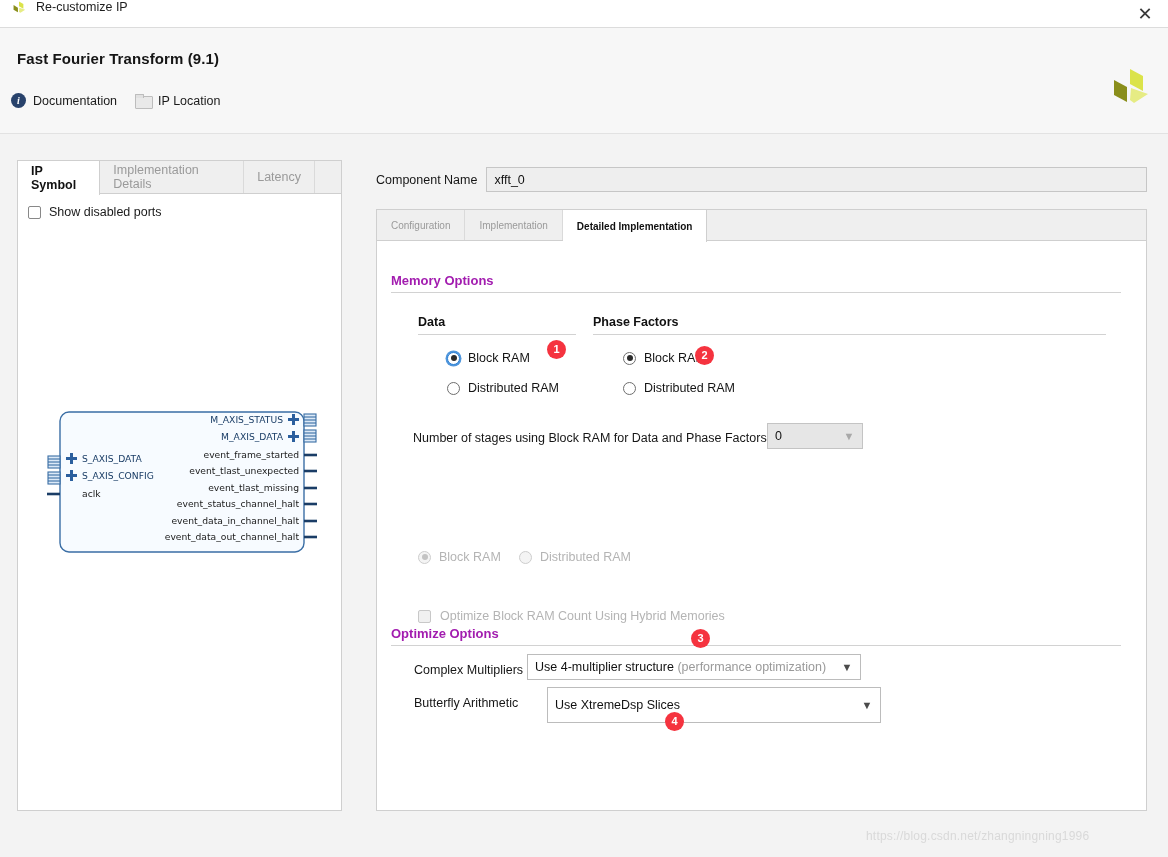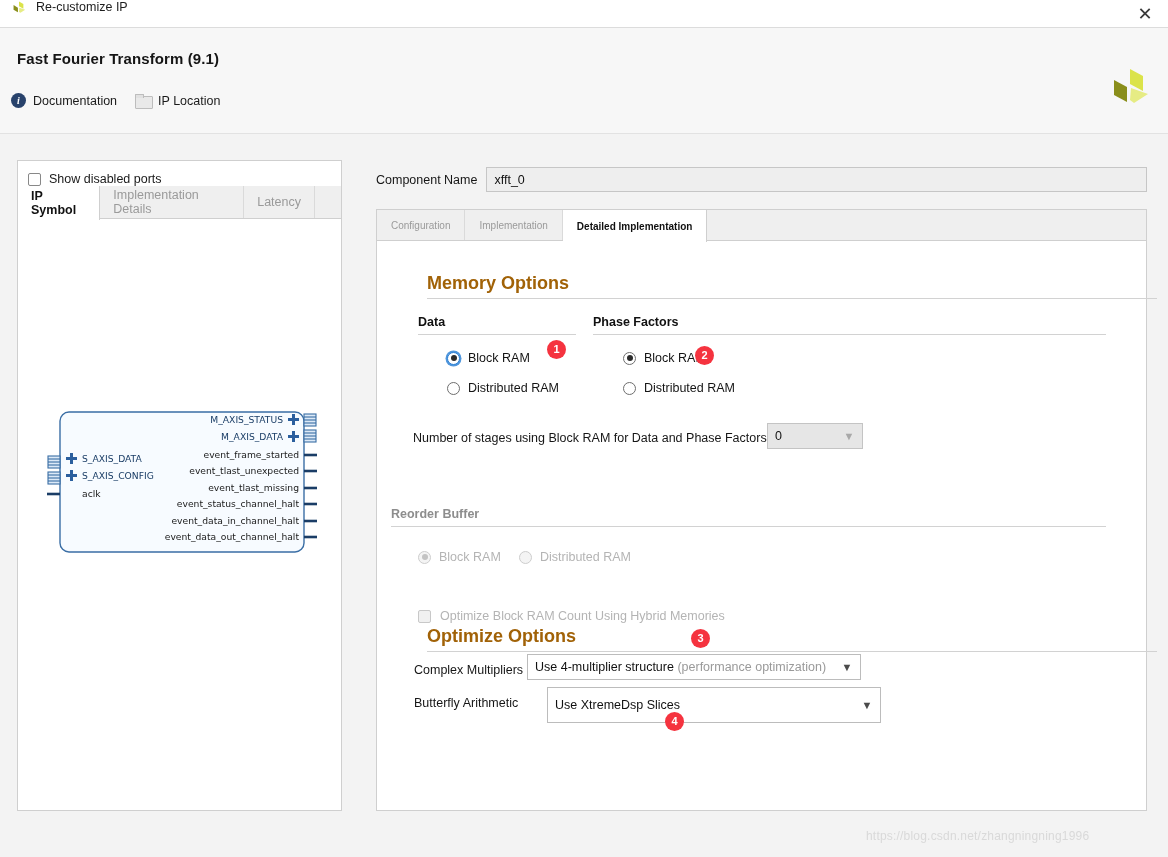--- a/index.html
+++ b/index.html
@@ -136,21 +136,21 @@
   }
   .rtab.active {
     background:#fff;color:#101010;font-weight:bold;
     border-right:1px solid #cfcfcf; height:32px; margin-bottom:-1px;
   }
   .rtab.spacer{flex:1;border-right:none;cursor:default;}
 
   #tabcontent { position:relative; padding:0; height:569px; }
 
   .sec-header {
-    position:absolute; font-size:18px; font-weight:bold; color:#a16207;margin-left:36px;
+    position:absolute; font-size:13px; font-weight:bold; color:#a21caf;
   }
   .sec-header .rule {
     height:1px; background:#d2d2d2; margin-top:4px;
   }
   .sub-header { position:absolute; font-size:12.5px; font-weight:bold; color:#111; }
   .sub-header .rule { height:1px; background:#d2d2d2; margin-top:5px; }
   .sub-header.dim { color:#8d8d8d; font-weight:bold; }
 
   
   .radio-row { position:absolute; display:flex; align-items:center; gap:8px; cursor:pointer; }
@@ -253,30 +253,30 @@
       <polygon points="20,3 33,10 33,25 20,18" fill="#dbe34a"></polygon>
       <polygon points="4,14 17,21 17,36 4,29" fill="#8a8e1b"></polygon>
       <polygon points="21,22 38,28 24,37 20,34" fill="#e6ec84"></polygon>
     </svg>
   </div>
 </div>
 
 <div id="body-area">
 
   <div id="left-panel">
-    <div id="show-disabled-row">
-      <span class="cbox"></span>
-      <span class="lbl">Show disabled ports</span>
-    </div>
-
     <div id="tabs-left">
       <div class="ltab active">IP Symbol</div>
       <div class="ltab">Implementation Details</div>
       <div class="ltab">Latency</div>
       <div class="ltab spacer"></div>
+    </div>
+
+    <div id="show-disabled-row">
+      <span class="cbox"></span>
+      <span class="lbl">Show disabled ports</span>
     </div>
 
     <div id="ip-symbol-wrap">
       <svg width="325" height="160" viewBox="0 0 325 160">
 
         <rect x="42" y="6" width="244" height="140" rx="9" ry="9" fill="#f7fbff" stroke="#3a6ea5" stroke-width="1.4"></rect>
 
         <g stroke="#3a6ea5" stroke-width="1.1">
           <rect x="30" y="50" width="12" height="12" fill="#dce9f7"></rect>
           <line x1="30" y1="53" x2="42" y2="53"></line>
@@ -397,24 +397,20 @@
         <span class="radio"></span>
         <span class="lbl">Distributed RAM</span>
       </div>
 
       <div class="field-label" style="left:36px; top:190px;">Number of stages using Block RAM for Data and Phase Factors</div>
       <div class="combo gray" style="left:390px; top:182px; width:96px; height:26px;">
         <span class="cval">0</span>
         <span class="chev">▼</span>
       </div>
 
-      <div class="sub-header dim" style="left:14px; top:266px; width:715px;">
-        <span>Reorder Buffer</span>
-        <div class="rule"></div>
-      </div>
 
       <div class="radio-row dis" style="left:41px; top:309px;">
         <span class="radio dis checked">
             <span class="dot"></span>
           </span>
         <span class="lbl">Block RAM</span>
       </div>
       <div class="radio-row dis" style="left:142px; top:309px;">
         <span class="radio dis"></span>
         <span class="lbl">Distributed RAM</span>

